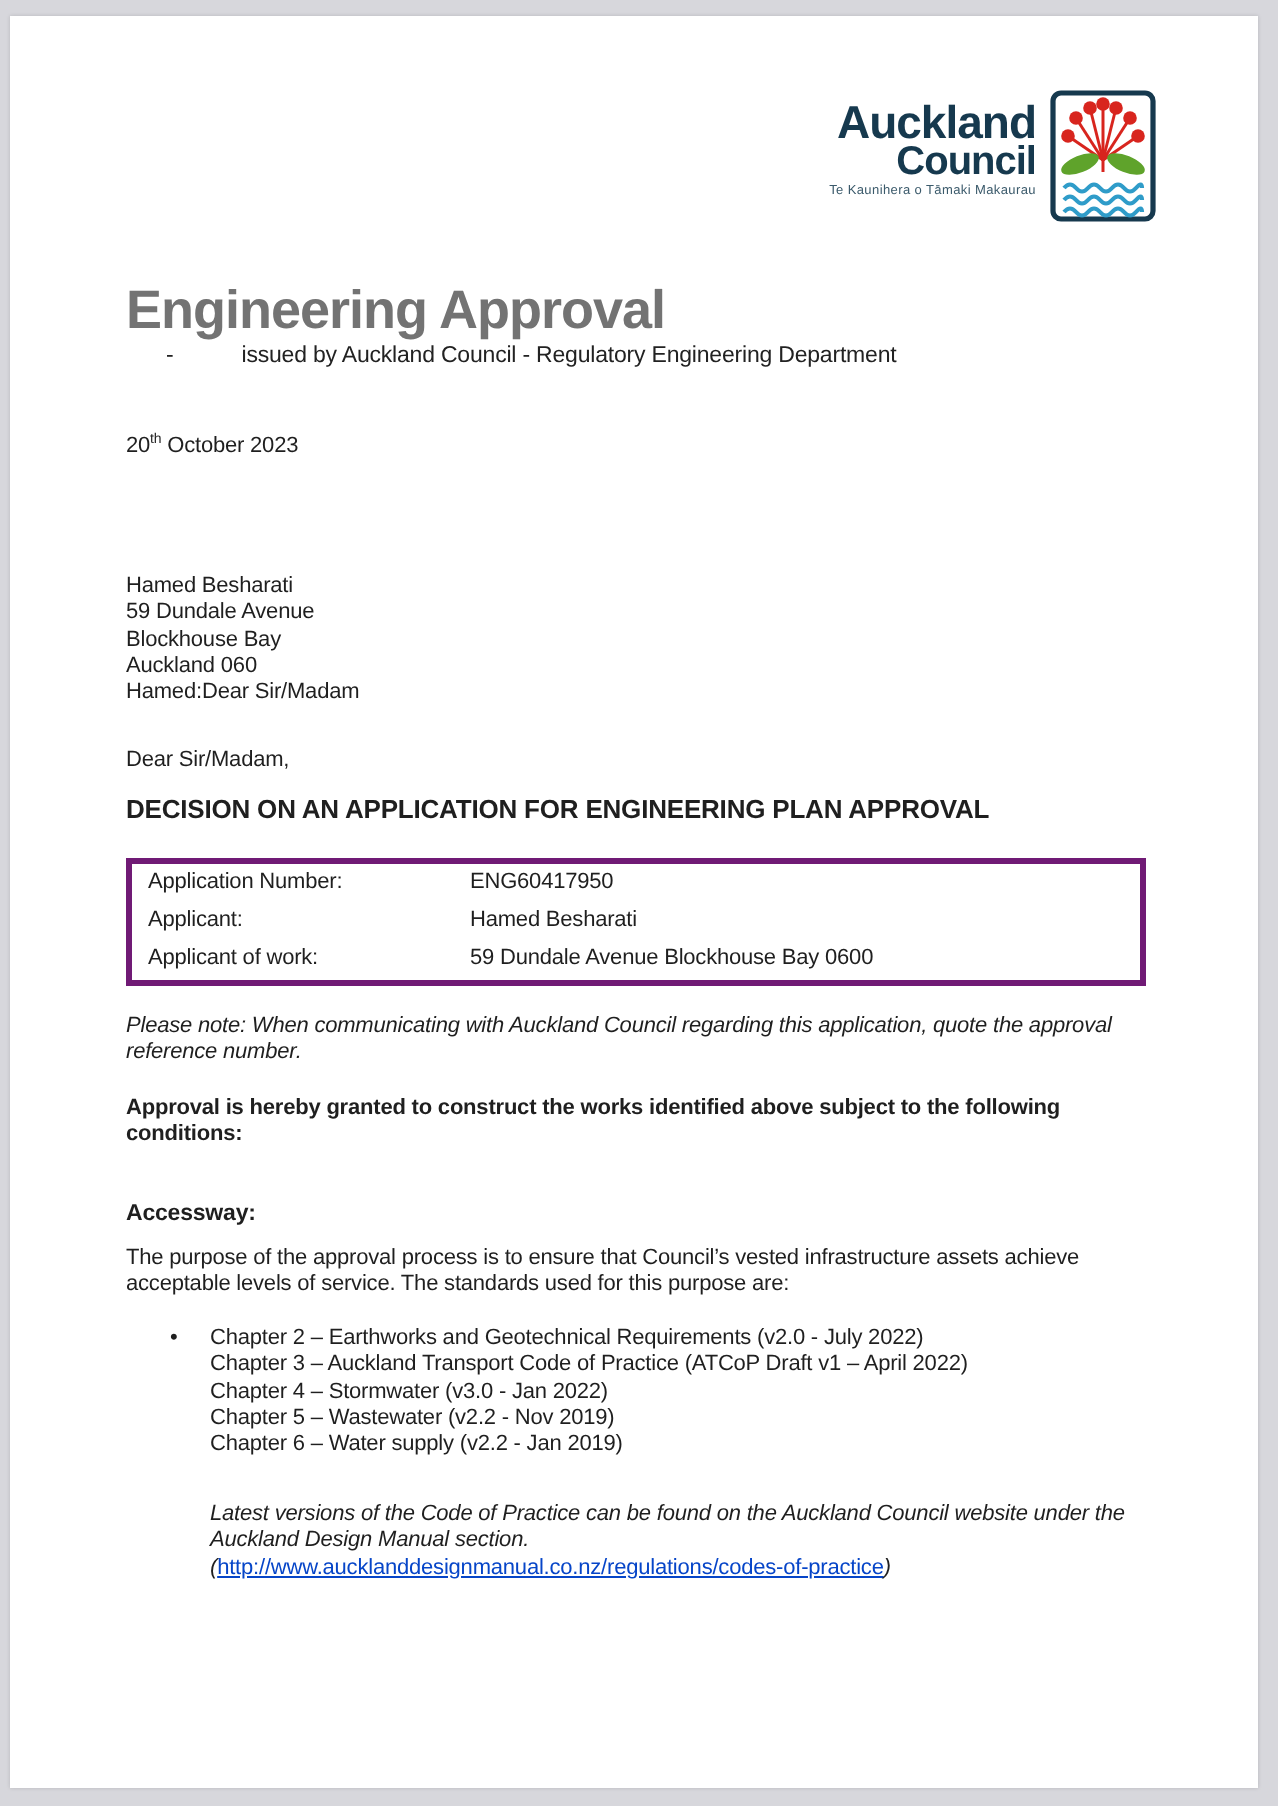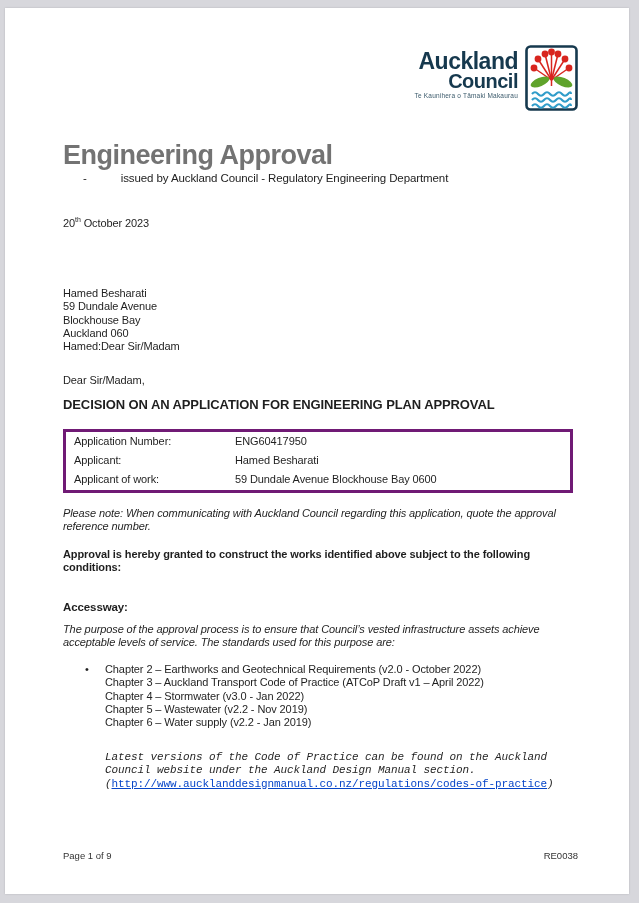--- a/index.html
+++ b/index.html
@@ -43,28 +43,28 @@
 
   table.details{border-collapse:collapse;margin-top:17px;width:510px;border:3px solid #701a75;}
   table.details td{vertical-align:top;padding:3px 8px 3px 8px;font-size:11px;line-height:13.4px;}
   table.details td.lbl{width:145px;}
   .prewrap{white-space:pre-wrap;}
 
   .please-note{margin-top:14px;font-style:italic;}
   .approval-statement{margin-top:14px;font-weight:bold;}
 
   .preamble-heading{margin-top:26px;font-weight:bold;font-size:11.5px;}
-  .purpose{margin-top:9px;font-style:italic;}
+  .purpose{margin-top:9px;}
 
   .bullets{margin-top:13px;}
   .bullet-row{display:flex;}
   .bullet-dot{width:20px;margin-left:22px;flex:0 0 20px;}
   .bullet-body{flex:1;}
 
-  .latest{margin-top:21px;margin-left:42px;font-style:italic;font-family:Liberation Mono, monospace;}
+  .latest{margin-top:21px;margin-left:42px;font-style:italic;}
   .link-line a{color:#0645c8;text-decoration:underline;font-style:normal;}
 
   .footer{position:absolute;left:58px;right:51px;bottom:33px;display:flex;justify-content:space-between;font-size:9.5px;color:#333;letter-spacing:0;}
 </style>
 </head>
 <body>
 
 <div class="page">
   <div class="content">
 
@@ -155,35 +155,31 @@
     <div class="please-note">Please note: When communicating with Auckland Council regarding this application, quote the approval reference number.</div>
     <div class="approval-statement">Approval is hereby granted to construct the works identified above subject to the following conditions:</div>
 
     <div class="preamble-heading">Accessway:</div>
     <div class="purpose">The purpose of the approval process is to ensure that Council’s vested infrastructure assets achieve acceptable levels of service. The standards used for this purpose are:</div>
 
     <div class="bullets">
       <div class="bullet-row">
         <span class="bullet-dot">•</span>
         <div class="bullet-body">
-          <div>Chapter 2 – Earthworks and Geotechnical Requirements (v2.0 - October 2022)</div>
+          <div>Chapter 2 – Earthworks and Geotechnical Requirements (v2.0 - July 2022)</div>
           <div>Chapter 3 – Auckland Transport Code of Practice (ATCoP Draft v1 – April 2022)</div>
           <div>Chapter 4 – Stormwater (v3.0 - Jan 2022)</div>
           <div>Chapter 5 – Wastewater (v2.2 - Nov 2019)</div>
           <div>Chapter 6 – Water supply (v2.2 - Jan 2019)</div>
         </div>
       </div>
     </div>
 
     <div class="latest">
       <span>Latest versions of the Code of Practice can be found on the Auckland Council website under the Auckland Design Manual section.</span>
       <div class="link-line">
         <span>(</span><a href="#">http://www.aucklanddesignmanual.co.nz/regulations/codes-of-practice</a><span>)</span>
       </div>
     </div>
 
   </div>
 
-  <div class="footer">
-    <span>Page 1 of 9</span>
-    <span>RE0038</span>
-  </div>
 </div>
 
 </body></html>

